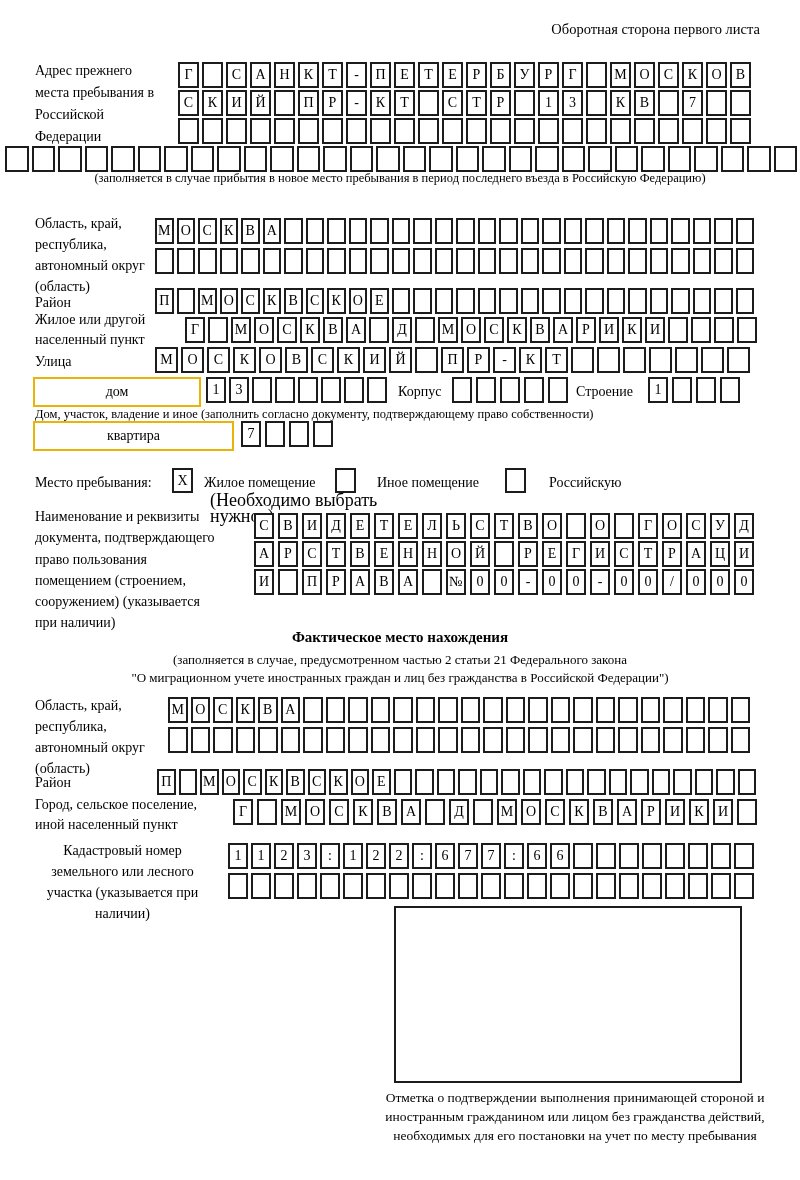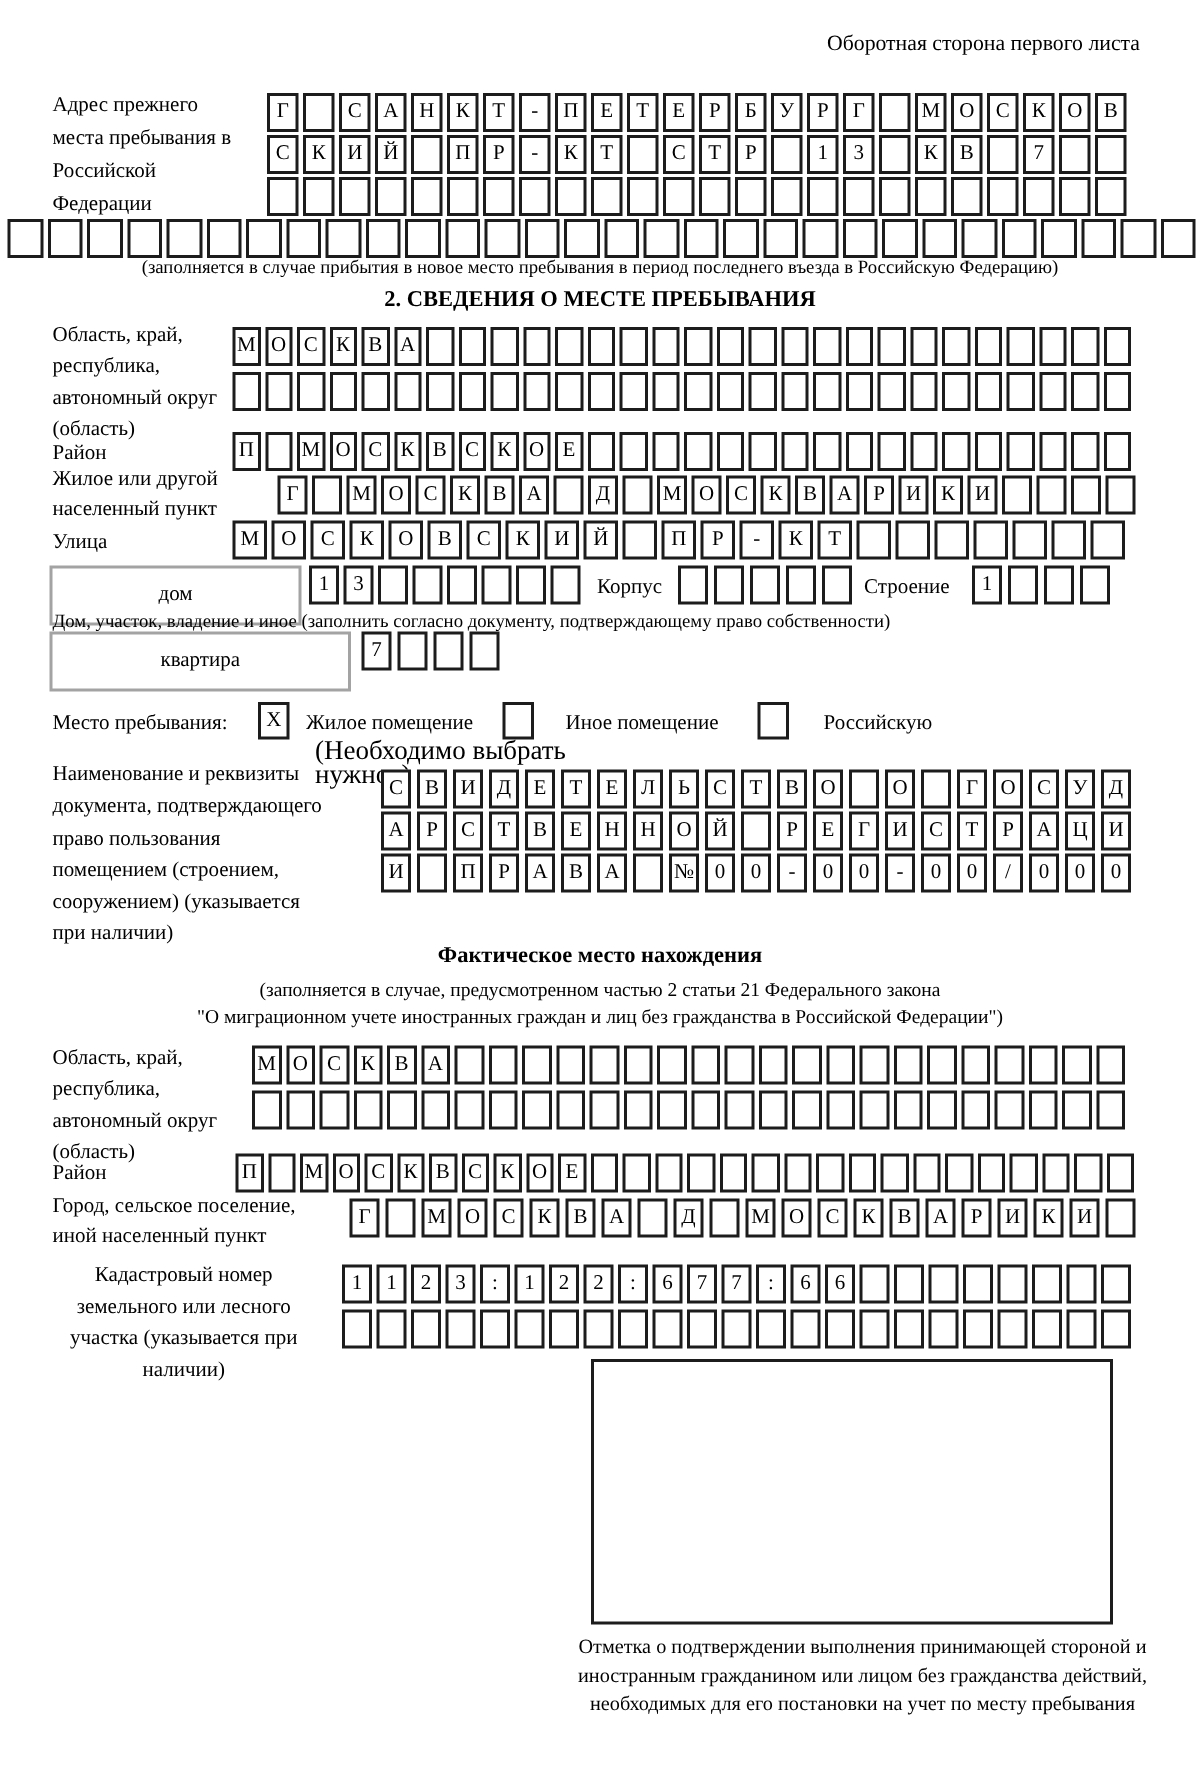--- a/index.html
+++ b/index.html
@@ -16,21 +16,21 @@
   .title { font-size:15px; font-weight:bold; }
   .center { width:800px; left:0; text-align:center; }
   .boxrow { display:flex; gap:var(--g,3px); }
   .cb {
     flex:none; width:var(--bw,20px); height:26px;
     border:2px solid #1c1c1c; background:#fff;
     display:flex; align-items:center; justify-content:center;
     font-size:14px; font-family:"Liberation Serif","DejaVu Serif",serif;
   }
   .fieldrect {
-    border:2px solid #a3a3a3; height:40px; background:#fff;
+    border:2px solid #eab308; height:30px; background:#fff;
     display:flex; align-items:center; justify-content:center; font-size:14px;
   }
   .chk {
     width:21px; height:25px; border:2px solid #1c1c1c; background:#fff;
     display:flex; align-items:center; justify-content:center; font-size:14px;
   }
   .stamp { border:2px solid #1c1c1c; background:#fff; }
 </style>
 </head>
 <body>
@@ -145,21 +145,20 @@
       <div class="cb"></div>
       <div class="cb"></div>
       <div class="cb"></div>
       <div class="cb"></div>
       <div class="cb"></div>
       <div class="cb"></div>
       <div class="cb"></div>
     </div>
   <div class="abs cap center" style="top:170px;">(заполняется в случае прибытия в новое место пребывания в период последнего въезда в Российскую Федерацию)</div>
 
-  <div class="abs title center" style="top:192px;">2. СВЕДЕНИЯ О МЕСТЕ ПРЕБЫВАНИЯ</div>
 
   <div class="abs lbl" style="left:35px; top:213px; width:110px;">Область, край, республика, автономный округ (область)</div>
   <div class="abs boxrow" style="left:155px; top:218px; --bw:18.5px; --g:3px;">
       <div class="cb">М</div>
       <div class="cb">О</div>
       <div class="cb">С</div>
       <div class="cb">К</div>
       <div class="cb">В</div>
       <div class="cb">А</div>
       <div class="cb"></div>

